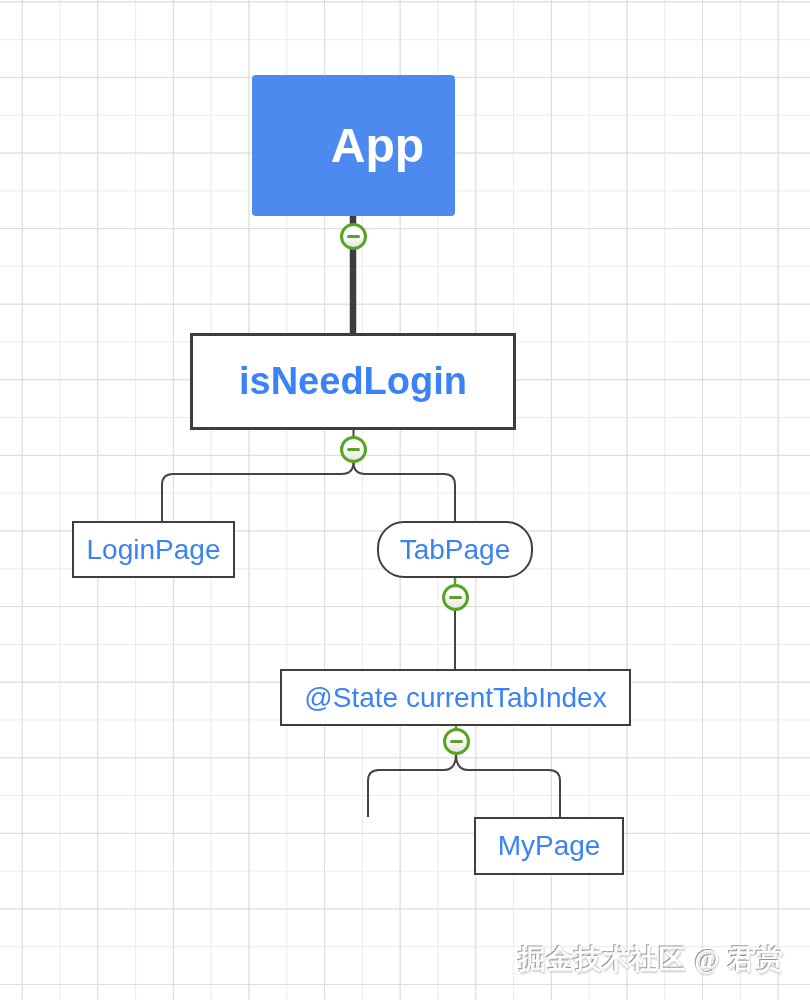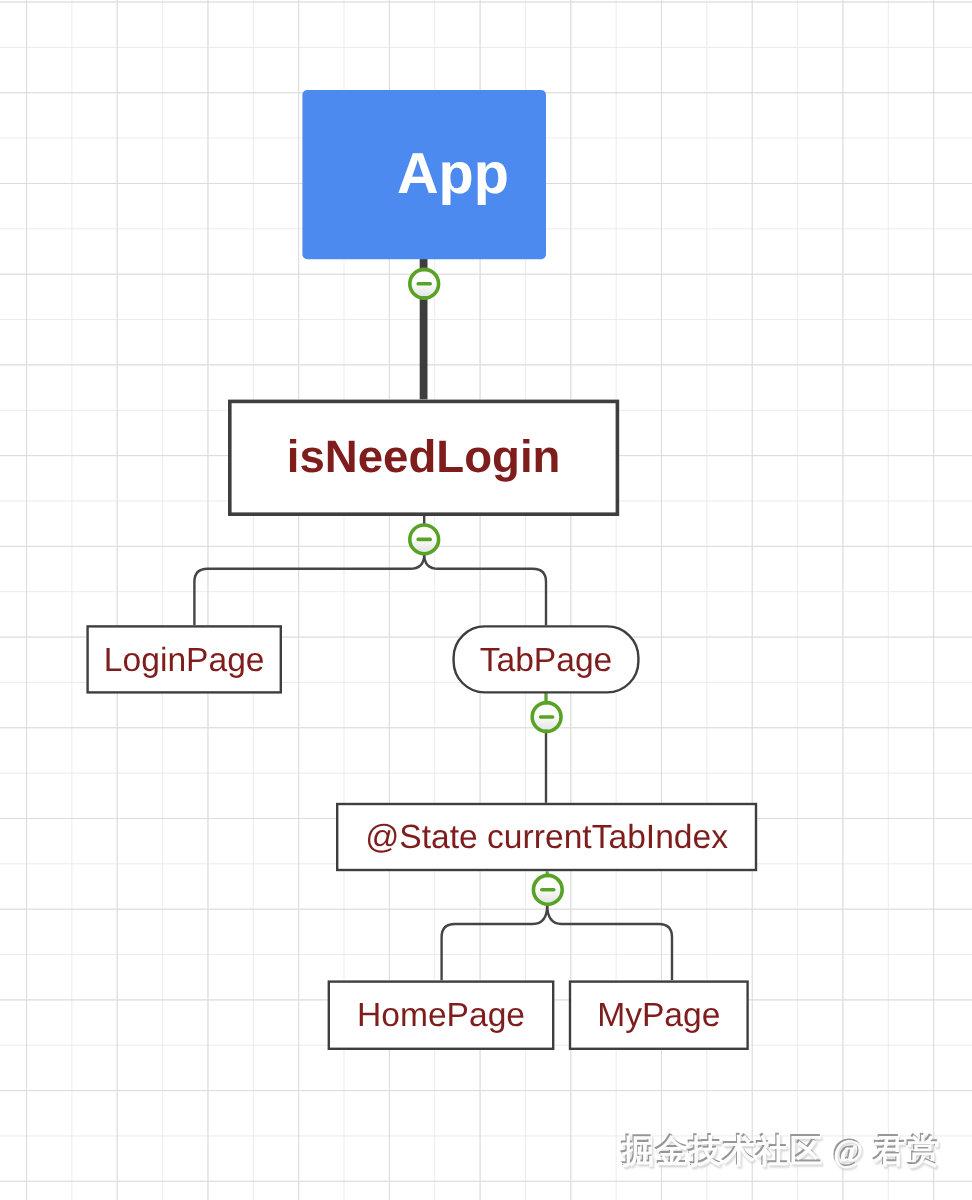--- a/index.html
+++ b/index.html
@@ -20,21 +20,21 @@
   }
   svg.connectors { position: absolute; left: 0; top: 0; width: 810px; height: 1000px; }
 
   .node {
     position: absolute;
     display: flex;
     align-items: center;
     justify-content: center;
     background: #ffffff;
     border: 2.5px solid #3e3e3e;
-    color: #7f1d1d;
+    color: #3b82f6;
     box-sizing: border-box;
     white-space: nowrap;
   }
   .node-root {
     background: #4d8af0;
     border: none;
     border-radius: 4px;
     color: #ffffff;
     font-size: 48px;
     font-weight: 700;
@@ -99,23 +99,20 @@
   </div>
 
   <div class="node node-leaf" style="left:377px; top:521px; width:156px; height:57px;border-radius:27px;">
     <span>TabPage</span>
   </div>
 
   <div class="node node-leaf" style="left:280px; top:669px; width:351px; height:57px;text-align:center;">
     <span>@State currentTabIndex</span>
   </div>
 
-  <div class="node node-leaf" style="left:273px; top:817px; width:189px; height:58px;">
-    <span>HomePage</span>
-  </div>
 
   <div class="node node-leaf" style="left:464px; top:817px; width:150px; height:58px;margin-left:10px;">
     <span>MyPage</span>
   </div>
 
   <div class="collapse" style="left:339.5px; top:222.5px;">
     <span class="minus-bar"></span>
   </div>
   <div class="collapse" style="left:340px; top:435.5px;">
     <span class="minus-bar"></span>

